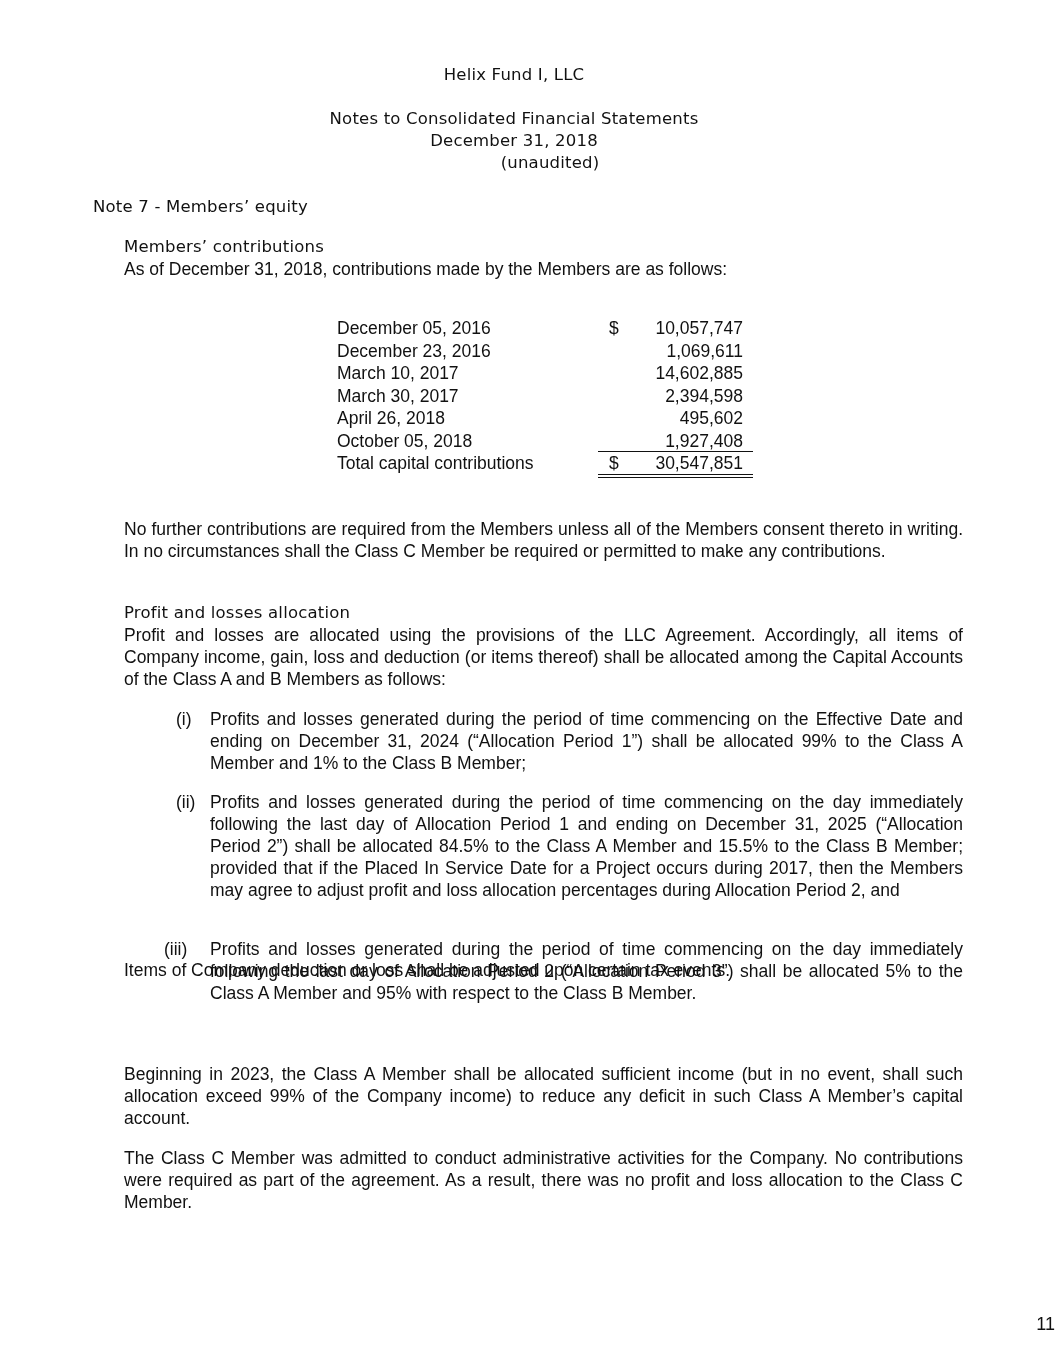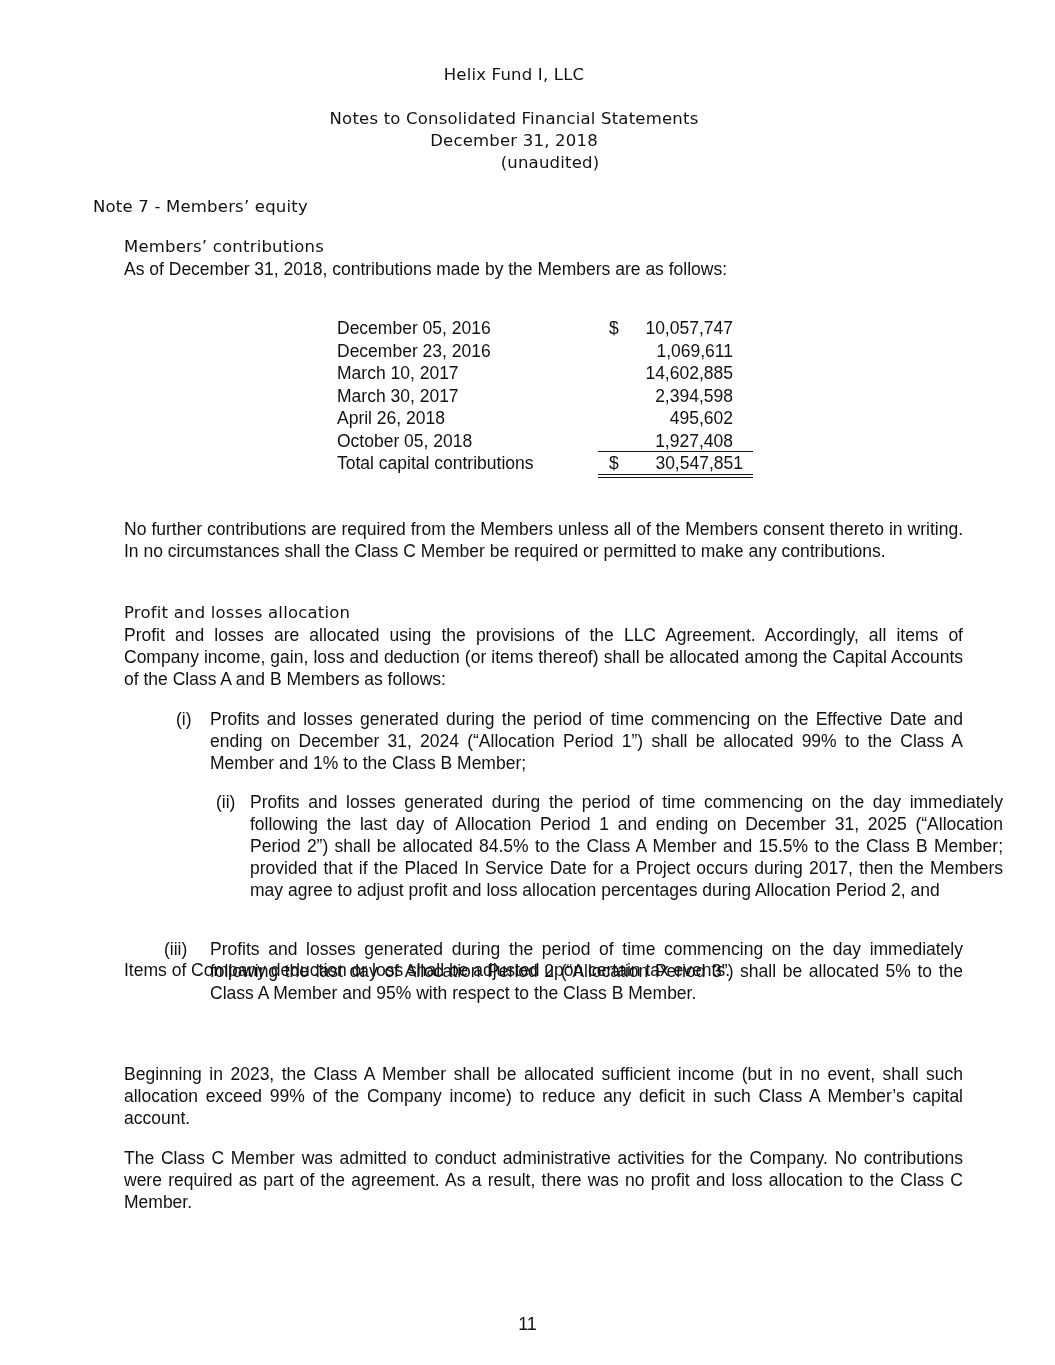--- a/index.html
+++ b/index.html
@@ -68,21 +68,21 @@
       width: 420px;
       font-size: 17.5px;
     }
     .crow {
       position: relative;
       height: 22.5px;
       line-height: 22.5px;
     }
     .crow .date { position: absolute; left: 0; }
     .crow .cur { position: absolute; left: 272px; }
-    .crow .amt { position: absolute; right: 24px; text-align: right; }
+    .crow .amt { position: absolute; right: 14px; text-align: right; }
     .underline-single {
       position: absolute;
       left: 261px;
       width: 155px;
       top: 0;
       border-top: 1.4px solid #111;
     }
     .total-row {
       position: relative;
       height: 22.5px;
@@ -97,21 +97,21 @@
       width: 155px;
       border-top: 1.4px solid #111;
       border-bottom: 1.4px solid #111;
       height: 2px;
     }
     .page-num {
       position: absolute;
       left: 0;
       width: 1055px;
       top: 1314px;
-      text-align: center;
+      text-align: right;
       font-size: 18px;
     }
   </style>
 </head>
 <body>
 
 <div class="hdr" style="top:64px;">Helix Fund I, LLC</div>
 <div class="hdr" style="top:108px;">Notes to Consolidated Financial Statements</div>
 <div class="hdr" style="top:130px;">December 31, 2018</div>
 <div class="hdr" style="top:152px;padding-left:36px;">(unaudited)</div>
@@ -167,21 +167,21 @@
 
 <div class="para" style="top:518px;">No further contributions are required from the Members unless all of the Members consent thereto in writing. In no circumstances shall the Class C Member be required or permitted to make any contributions.</div>
 
 <div class="sect-title" style="left:124px; top:602px;">Profit and losses allocation</div>
 <div class="para" style="top:624px;">Profit and losses are allocated using the provisions of the LLC Agreement. Accordingly, all items of Company income, gain, loss and deduction (or items thereof) shall be allocated among the Capital Accounts of the Class A and B Members as follows:</div>
 
 <div class="list-item" style="top:708px;">
   <span class="num">(i)</span>
   <span class="txt">Profits and losses generated during the period of time commencing on the Effective Date and ending on December 31, 2024 (“Allocation Period 1”) shall be allocated 99% to the Class A Member and 1% to the Class B Member;</span>
 </div>
-<div class="list-item" style="top:791px;margin-left:40px;">
+<div class="list-item" style="top:791px;">
   <span class="num">(ii)</span>
   <span class="txt">Profits and losses generated during the period of time commencing on the day immediately following the last day of Allocation Period 1 and ending on December 31, 2025 (“Allocation Period 2”) shall be allocated 84.5% to the Class A Member and 15.5% to the Class B Member; provided that if the Placed In Service Date for a Project occurs during 2017, then the Members may agree to adjust profit and loss allocation percentages during Allocation Period 2, and</span>
 </div>
 <div class="list-item iii" style="top:938px;">
   <span class="num">(iii)</span>
   <span class="txt">Profits and losses generated during the period of time commencing on the day immediately following the last day of Allocation Period 2 (“Allocation Period 3”) shall be allocated 5% to the Class A Member and 95% with respect to the Class B Member.</span>
 </div>
 
 <div class="para last-left" style="top:959px;">Items of Company deduction or loss shall be adjusted upon certain tax events.</div>
 <div class="para" style="top:1063px;">Beginning in 2023, the Class A Member shall be allocated sufficient income (but in no event, shall such allocation exceed 99% of the Company income) to reduce any deficit in such Class A Member’s capital account.</div>

